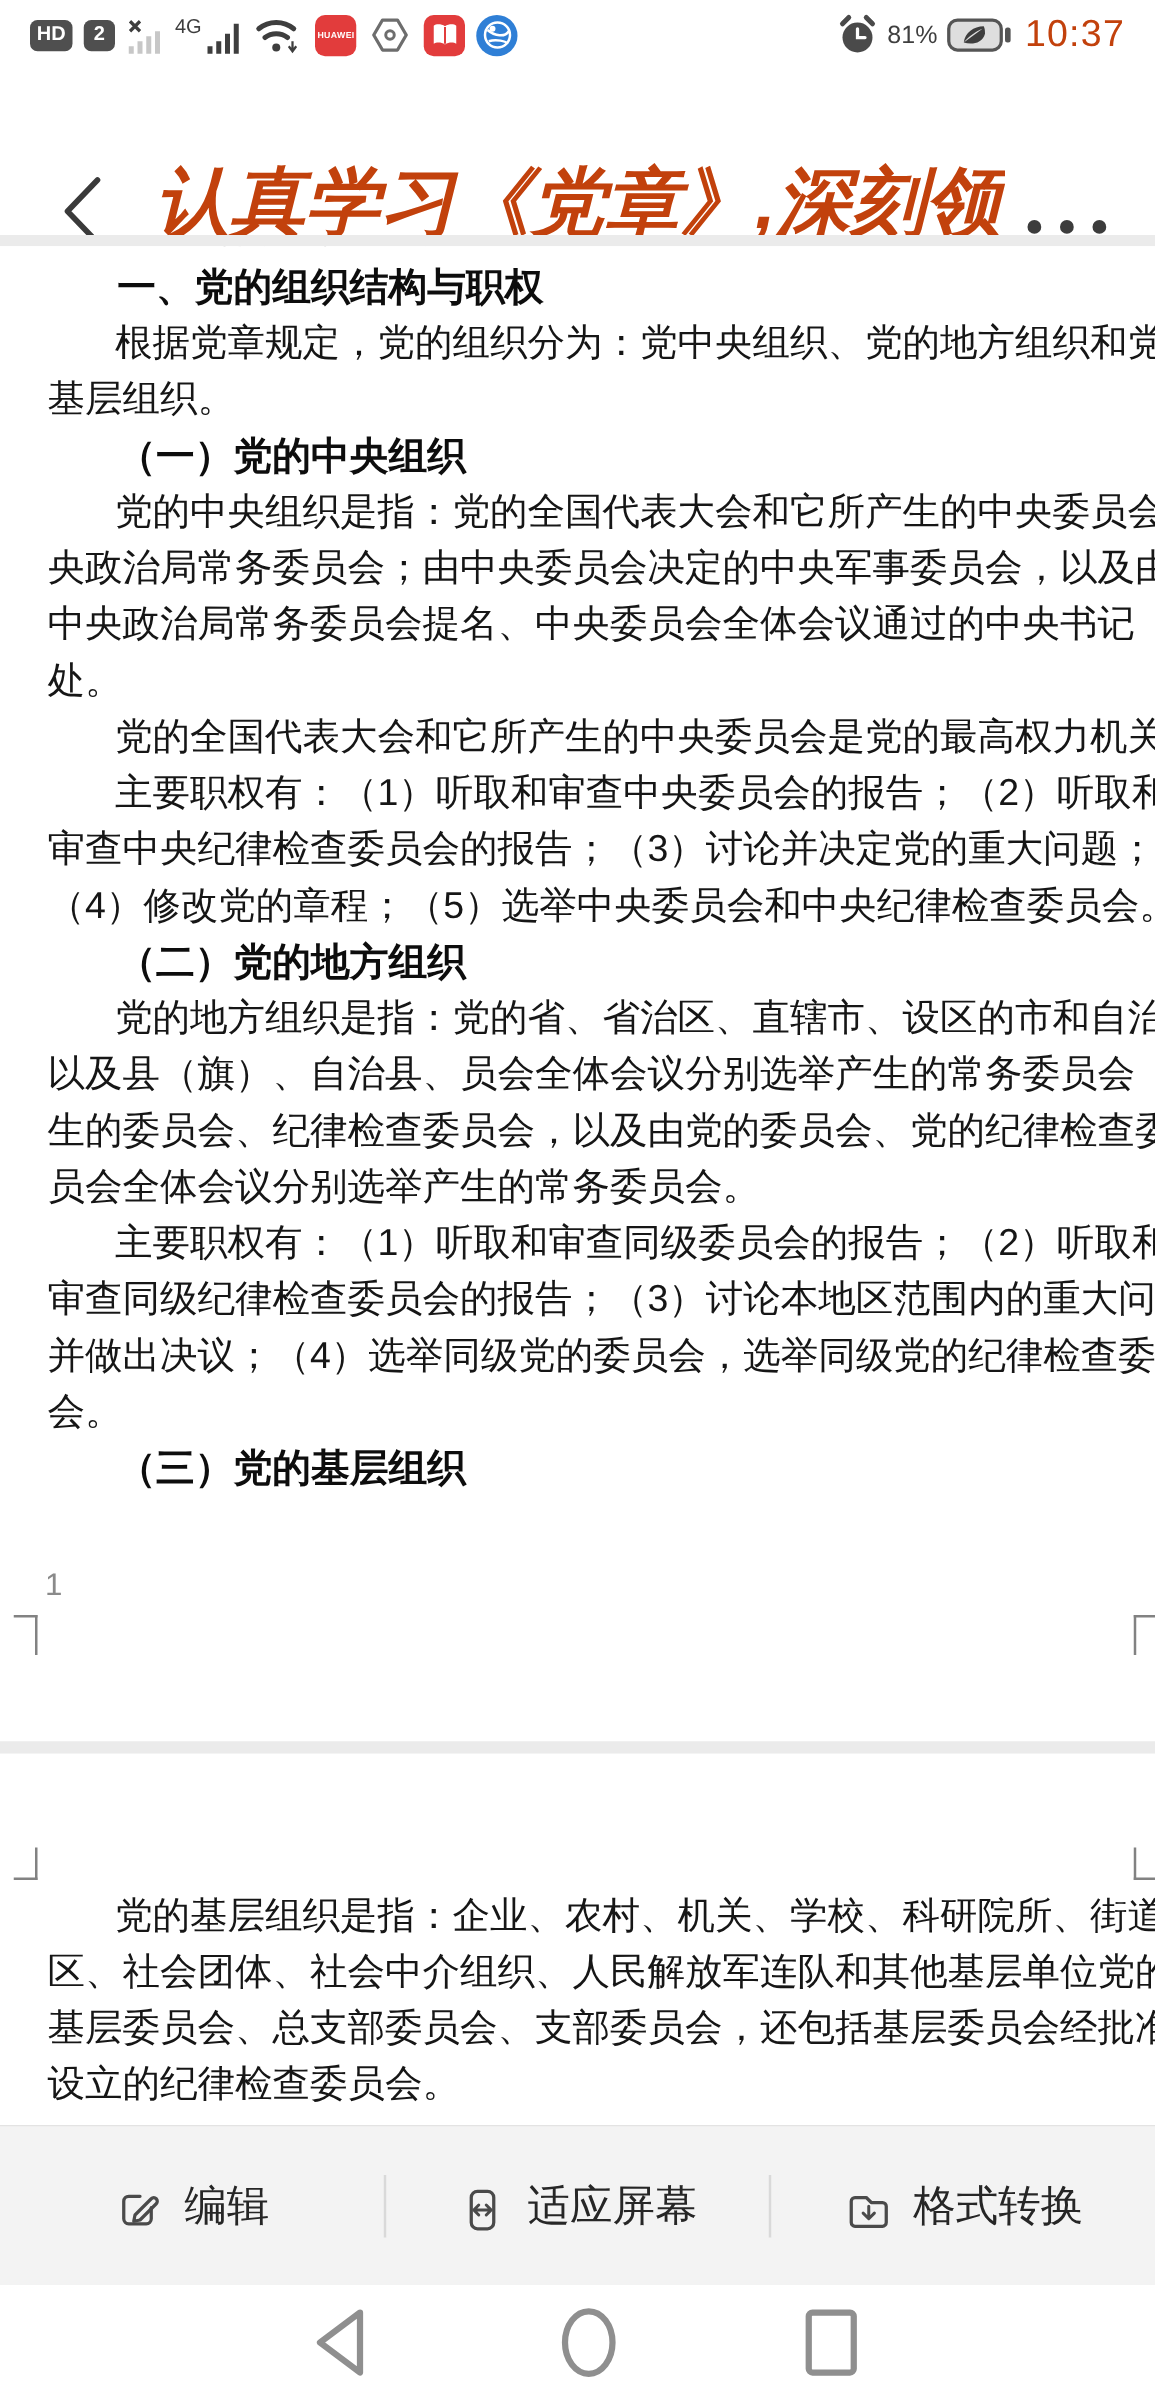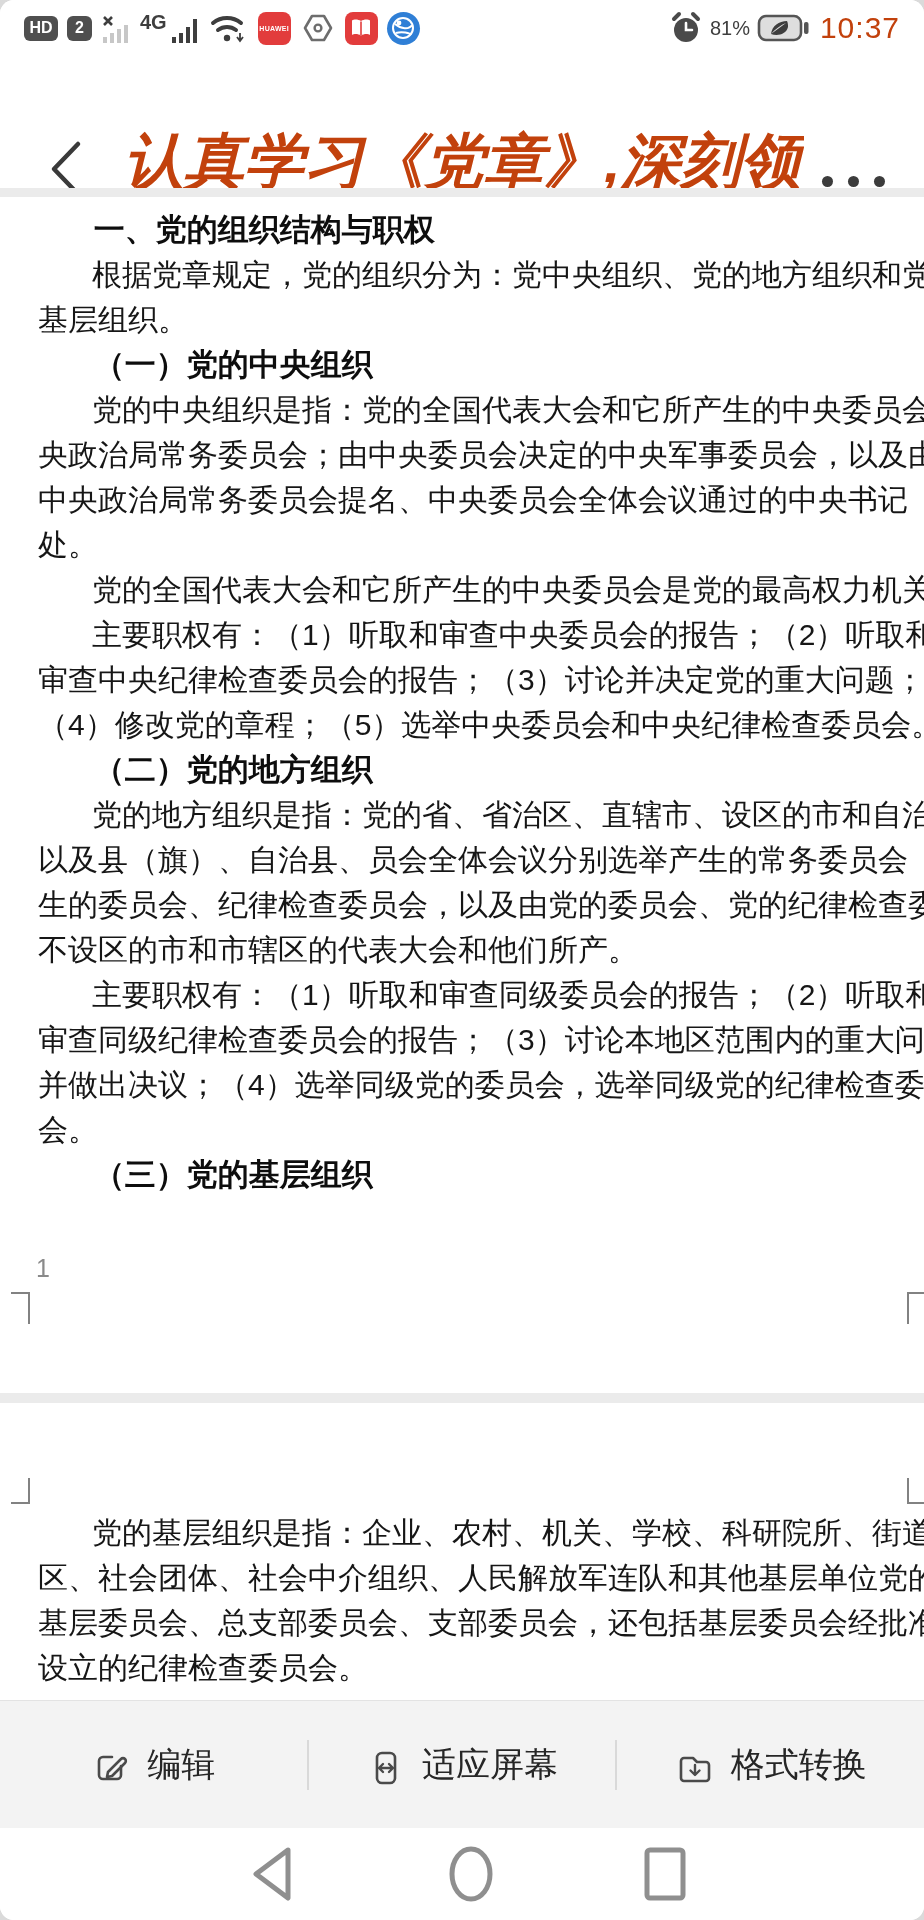--- a/index.html
+++ b/index.html
@@ -1,36 +1,35 @@
 <!DOCTYPE html>
 <html><head>
 <meta charset="utf-8">
 <style>
   html,body { margin:0; padding:0; background:#dadada; }
   .screen {
     position:relative; width:924px; height:1920px; margin:0 auto;
     background:#ffffff; overflow:hidden;
     font-family:"Liberation Sans", sans-serif;
-    border-radius:14px;
   }
   
   .statusbar {
     position:absolute; top:0; left:0; width:100%; height:56px;
     display:flex; align-items:center; padding:0 24px; box-sizing:border-box;
     background:#fff;
   }
   .sb-left { display:flex; align-items:center; gap:9px; }
   .sb-right { margin-left:auto; display:flex; align-items:center; gap:7px; }
   .badge {
     background:#4f4f4f; color:#fff; border-radius:6px; font-weight:bold;
     font-size:16px; height:25px; display:flex; align-items:center; justify-content:center;
   }
   .badge.hd { width:34px; }
   .badge.sim2 { width:25px; }
-  .netlabel { font-size:20px; font-weight:bold; color:#3e3e3e; transform:translateY(-6px); }
+  .netlabel { font-size:16px; font-weight:normal; color:#3e3e3e; transform:translateY(-6px); }
   .appicon { width:33px; height:33px; border-radius:8px; display:flex; align-items:center; justify-content:center; }
   .appicon.red { background:#e23c3c; color:#fff; font-size:7px; font-weight:bold; letter-spacing:0.3px; }
   .sb-text { font-size:20px; color:#3f3f3f; }
   .sb-time { font-size:30px; color:#c2410c; letter-spacing:1px; }
   
   .header { position:absolute; top:56px; left:0; width:100%; height:132px; background:#fff; }
   .back { position:absolute; left:46px; top:80px; }
   .doc-title {
     position:absolute; left:124px; top:66px; width:680px;
     font-size:60px; font-weight:600; color:#c2410c; white-space:nowrap; overflow:hidden;font-style:italic;
@@ -178,21 +177,21 @@
           <div class="line">审查中央纪律检查委员会的报告；（3）讨论并决定党的重大问题；</div>
           <div class="line">（4）修改党的章程；（5）选举中央委员会和中央纪律检查委员会。</div>
         </div>
         <div class="block hblock">
           <div class="line ind">（二）党的地方组织</div>
         </div>
         <div class="block">
           <div class="line ind">党的地方组织是指：党的省、省治区、直辖市、设区的市和自治区</div>
           <div class="line">以及县（旗）、自治县、员会全体会议分别选举产生的常务委员会</div>
           <div class="line">生的委员会、纪律检查委员会，以及由党的委员会、党的纪律检查委</div>
-          <div class="line">不设区的市和市辖区的代表大会和他们所产。</div>
+          <div class="line">员会全体会议分别选举产生的常务委员会。</div>
         </div>
         <div class="block">
           <div class="line ind">主要职权有：（1）听取和审查同级委员会的报告；（2）听取和</div>
           <div class="line">审查同级纪律检查委员会的报告；（3）讨论本地区范围内的重大问题</div>
           <div class="line">并做出决议；（4）选举同级党的委员会，选举同级党的纪律检查委员</div>
           <div class="line">会。</div>
         </div>
         <div class="block hblock">
           <div class="line ind">（三）党的基层组织</div>
         </div>

